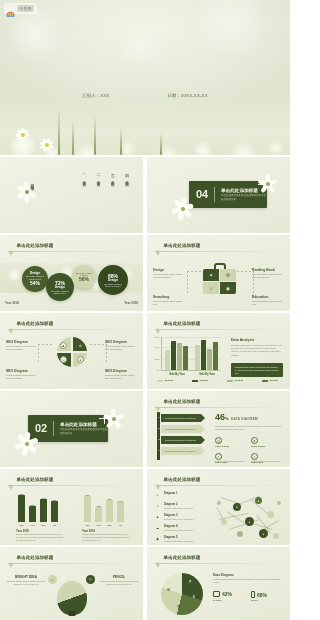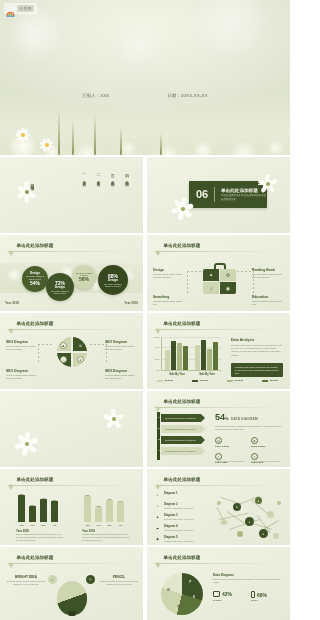--- a/index.html
+++ b/index.html
@@ -363,21 +363,21 @@
         <span>单击输入标题</span>
       </div>
     </div>
   </div>
 
   <div class="col-sep" style="left:143px;top:157px;height:76px;"></div>
 
   <div class="slide half" style="left:147px;top:157px;">
     <div class="paper-bg"></div>
     <div class="sec-bar">
-      <span class="sec-num">06</span>
+      <span class="sec-num">04</span>
       <span class="sec-div"></span>
       <span class="sec-txts">
         <span class="sec-t1">单击此处添加标题</span>
         <span class="sec-t2">单击此处添加文本单击此处添加文本单击此处添加文本</span>
       </span>
       <span class="sec-corner" style="right:3px;top:3px;"></span>
     </div>
     <div class="daisy" style="left:24px;top:40px;width:24px;height:24px;">
       <span class="petal" style="transform:rotate(10deg) scale(1.6)"></span>
       <span class="petal" style="transform:rotate(72deg) scale(1.6)"></span>
@@ -624,20 +624,29 @@
 
         </span>
       </span>
     </div>
   </div>
 
   <div class="row-sep" style="top:389px;"></div>
 
   <div class="slide half" style="left:0;top:391px;">
     <div class="paper-bg"></div>
+    <div class="sec-bar" style="left:28px;top:24px;width:80px;">
+      <span class="sec-num">02</span>
+      <span class="sec-div"></span>
+      <span class="sec-txts">
+        <span class="sec-t1">单击此处添加标题</span>
+        <span class="sec-t2">单击此处添加文本单击此处添加文本单击此处添加文本</span>
+      </span>
+      <span class="sec-corner" style="right:3px;top:3px;"></span>
+    </div>
     <div class="daisy" style="left:14px;top:40px;width:26px;height:26px;">
       <span class="petal" style="transform:rotate(8deg) scale(1.7)"></span>
       <span class="petal" style="transform:rotate(70deg) scale(1.7)"></span>
       <span class="petal" style="transform:rotate(132deg) scale(1.7)"></span>
       <span class="petal" style="transform:rotate(194deg) scale(1.7)"></span>
       <span class="petal" style="transform:rotate(256deg) scale(1.7)"></span>
       <span class="petal" style="transform:rotate(318deg) scale(1.7)"></span>
       <span class="core" style="background:#9aae68"></span>
     </div>
     <div class="daisy" style="left:104px;top:18px;width:20px;height:20px;">
@@ -681,21 +690,21 @@
         <span>Contents contain simple content here</span>
       </div>
     <div class="ribbon dark" style="left:14px;top:45px;width:44px;">
         <span>Contents contain simple content here</span>
       </div>
     <div class="ribbon light" style="left:14px;top:56px;width:44px;">
         <span>Contents contain simple content here</span>
       </div>
 
     <div class="bigpct" style="left:68px;top:22px;">
-      <span>54</span><small>%</small>
+      <span>46</span><small>%</small>
       <span class="sfx">DATA DIAGRAM</span>
     </div>
     <div class="body-txt" style="position:absolute;left:68px;top:34px;width:68px;">Contents contain simple content here and describe it, you will have easy to understand relative concept here.</div>
 
     <div class="kv" style="left:68px;top:46px;">
       <span class="ico">◷</span>
       <span class="kt" style="display:block;margin-top:1px">100% Clean</span>
       <span class="kb">Contents contain simple content here</span>
     </div>
     <div class="kv" style="left:104px;top:46px;">

